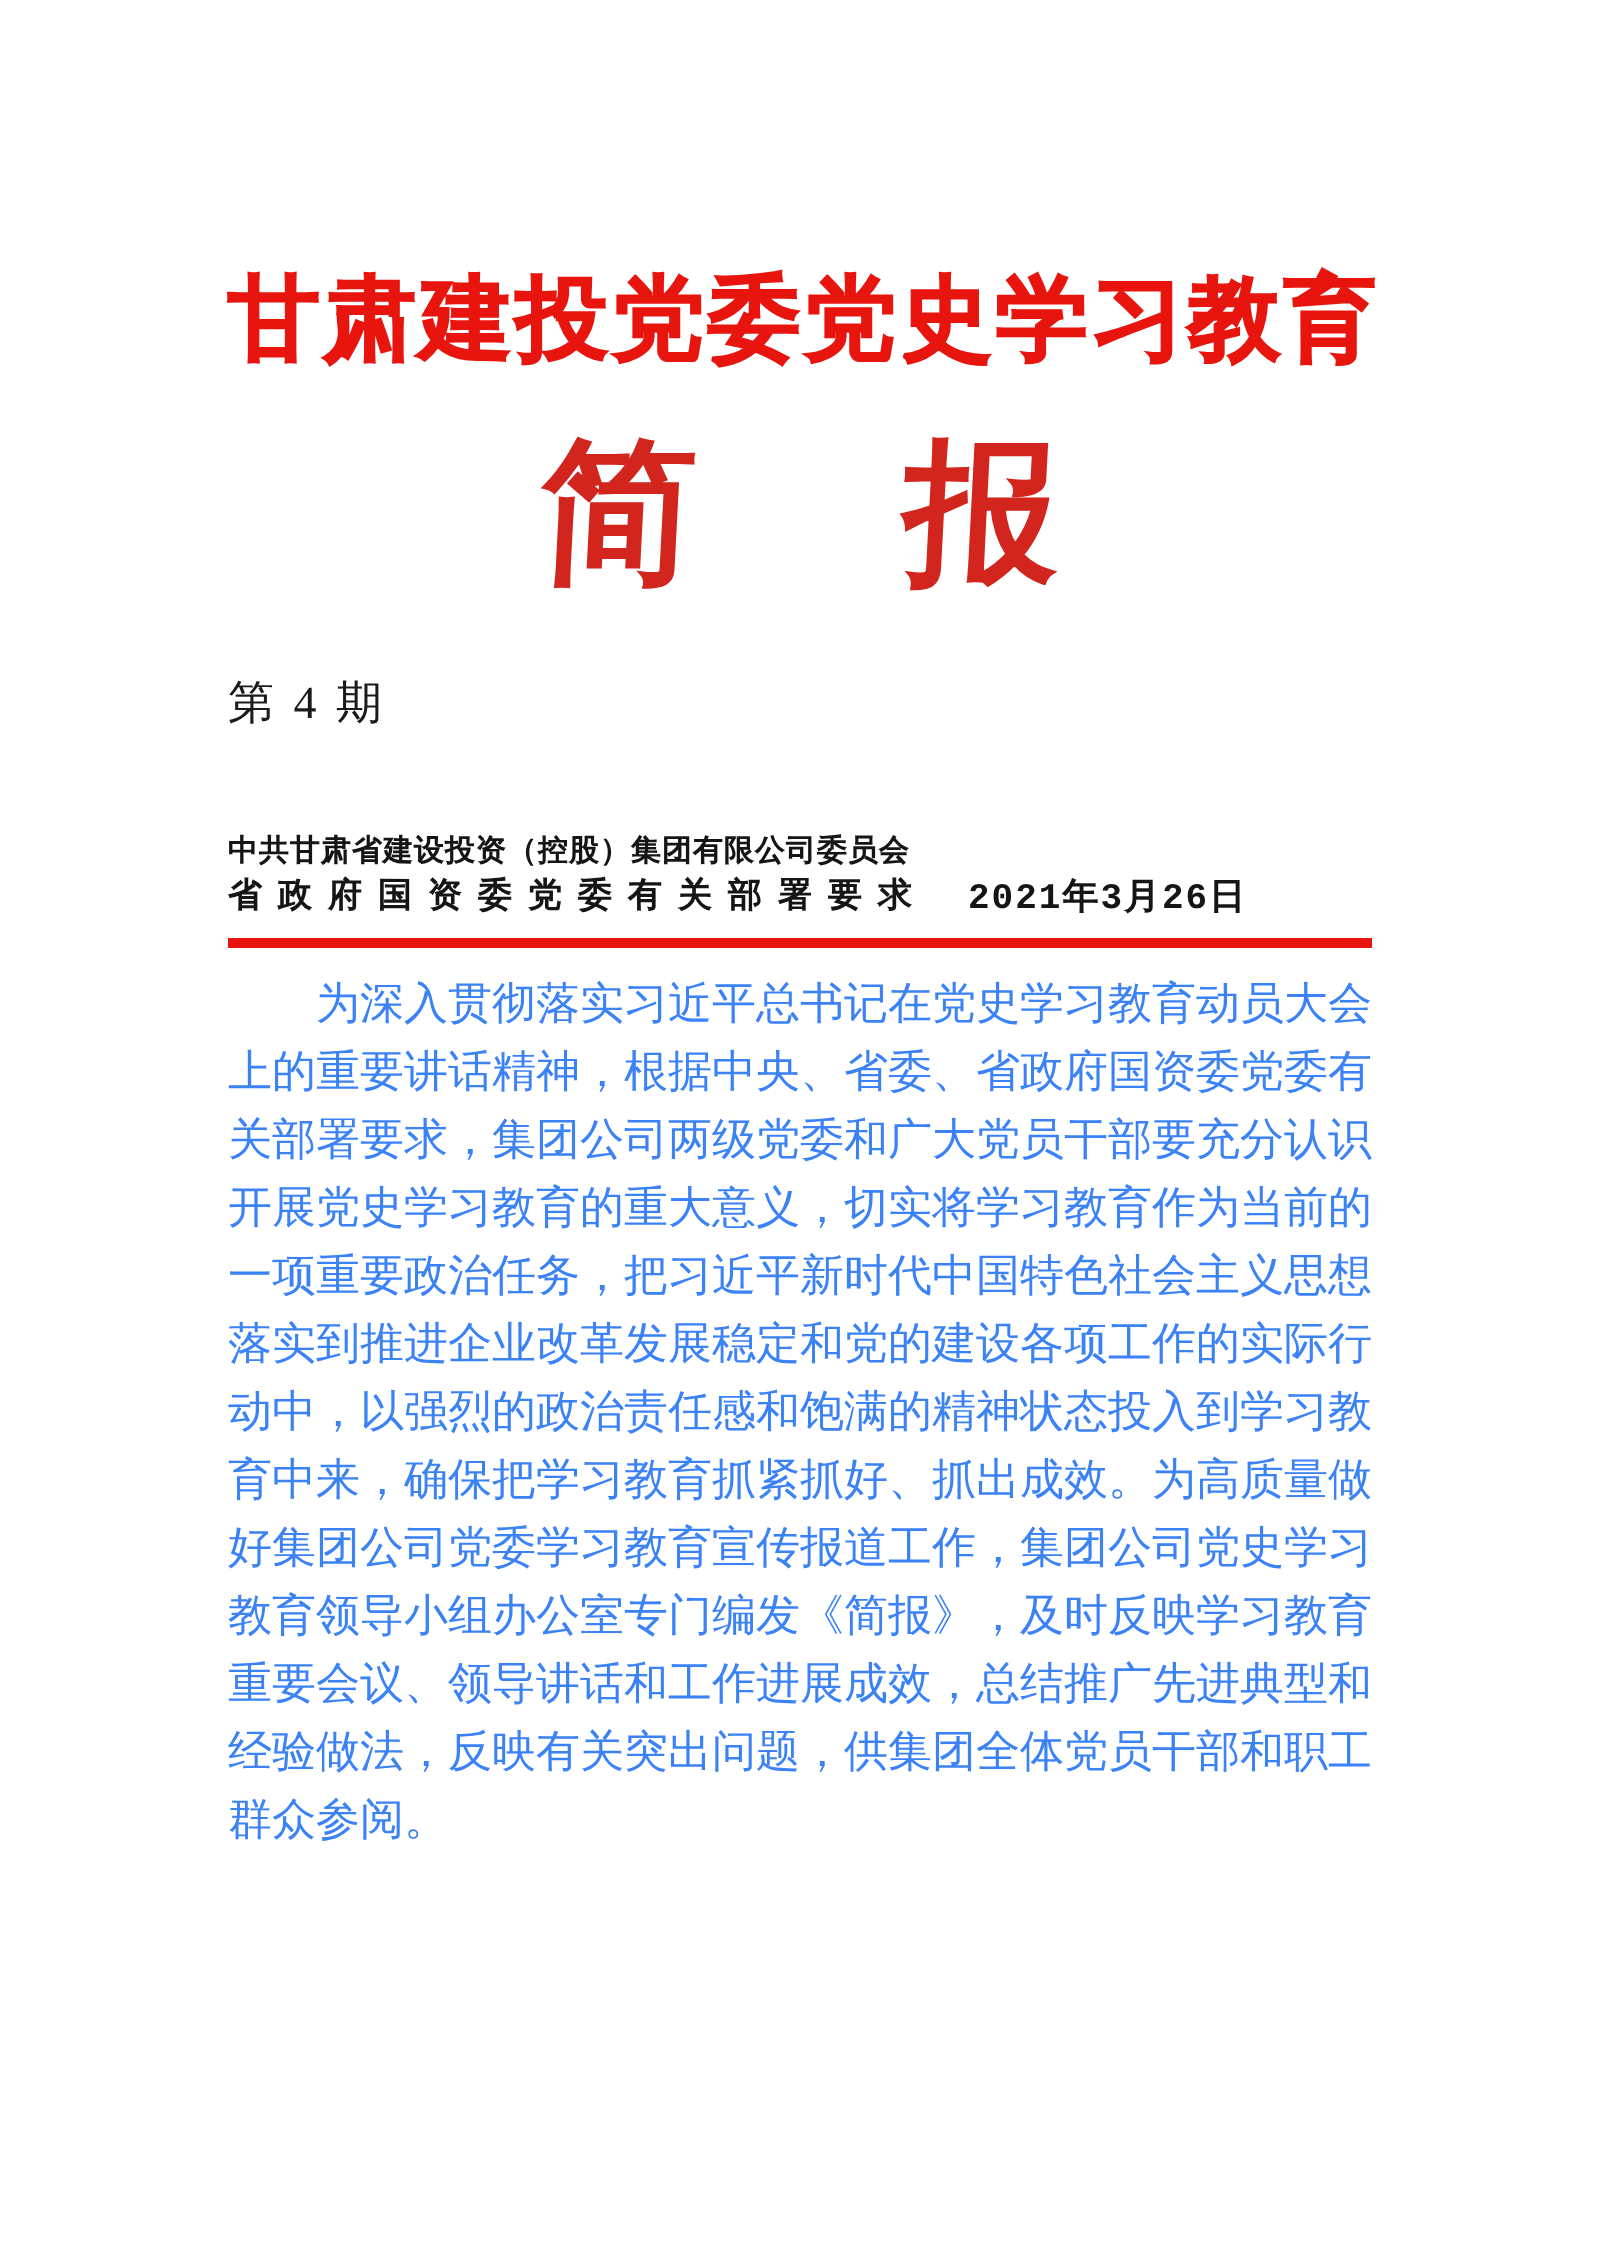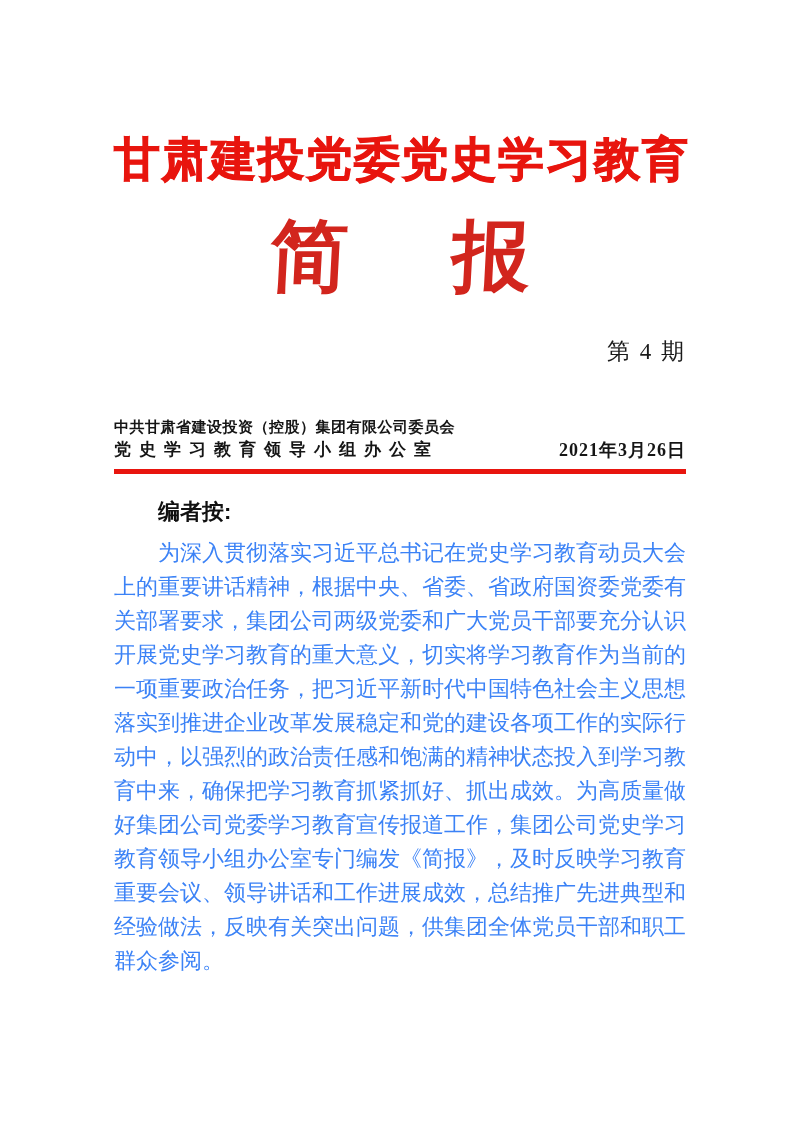--- a/index.html
+++ b/index.html
@@ -44,32 +44,32 @@
     color: var(--subtitle-red, #d2251d);
     font-size: 78px;
     line-height: 1;
     font-weight: 900;
     font-family: "Liberation Serif", cursive, serif;
     transform: skewX(-3deg);
   }
   
   .issue-label {
     margin-top: 42px;
-    text-align: right;
+    text-align: left;
     font-size: 23px;
     line-height: 1.2;
     letter-spacing: 2px;
     color: #1a1a1a;
   }
   
   .issuer-block {
     margin-top: 50px;
     display: flex;
-    justify-content: space-between;
     align-items: flex-end;
+    font-family: Liberation Mono, monospace;
   }
   .issuer-left { display: flex; flex-direction: column; }
   .issuer-line1 {
     font-size: 15px;
     font-weight: bold;
     line-height: 22px;
     letter-spacing: 0.5px;
     color: #151515;
     white-space: nowrap;
   }
@@ -128,25 +128,24 @@
     <div class="masthead-subtitle">
       <span>简</span>
       <span>报</span>
     </div>
 
     <div class="issue-label">第 4 期</div>
 
     <div class="issuer-block">
       <div class="issuer-left">
         <div class="issuer-line1">中共甘肃省建设投资（控股）集团有限公司委员会</div>
-        <div class="issuer-line2">党史学习教育领导小组办公室</div>
+        <div class="issuer-line2">省政府国资委党委有关部署要求</div>
       </div>
       <div class="issue-date">2021年3月26日</div>
     </div>
 
     <div class="red-rule"></div>
 
-    <div class="editor-note-label">编者按:</div>
 
     <p class="body-paragraph">为深入贯彻落实习近平总书记在党史学习教育动员大会上的重要讲话精神，根据中央、省委、省政府国资委党委有关部署要求，集团公司两级党委和广大党员干部要充分认识开展党史学习教育的重大意义，切实将学习教育作为当前的一项重要政治任务，把习近平新时代中国特色社会主义思想落实到推进企业改革发展稳定和党的建设各项工作的实际行动中，以强烈的政治责任感和饱满的精神状态投入到学习教育中来，确保把学习教育抓紧抓好、抓出成效。为高质量做好集团公司党委学习教育宣传报道工作，集团公司党史学习教育领导小组办公室专门编发《简报》，及时反映学习教育重要会议、领导讲话和工作进展成效，总结推广先进典型和经验做法，反映有关突出问题，供集团全体党员干部和职工群众参阅。</p>
 
   </div>
 </div>
 
 </body></html>

